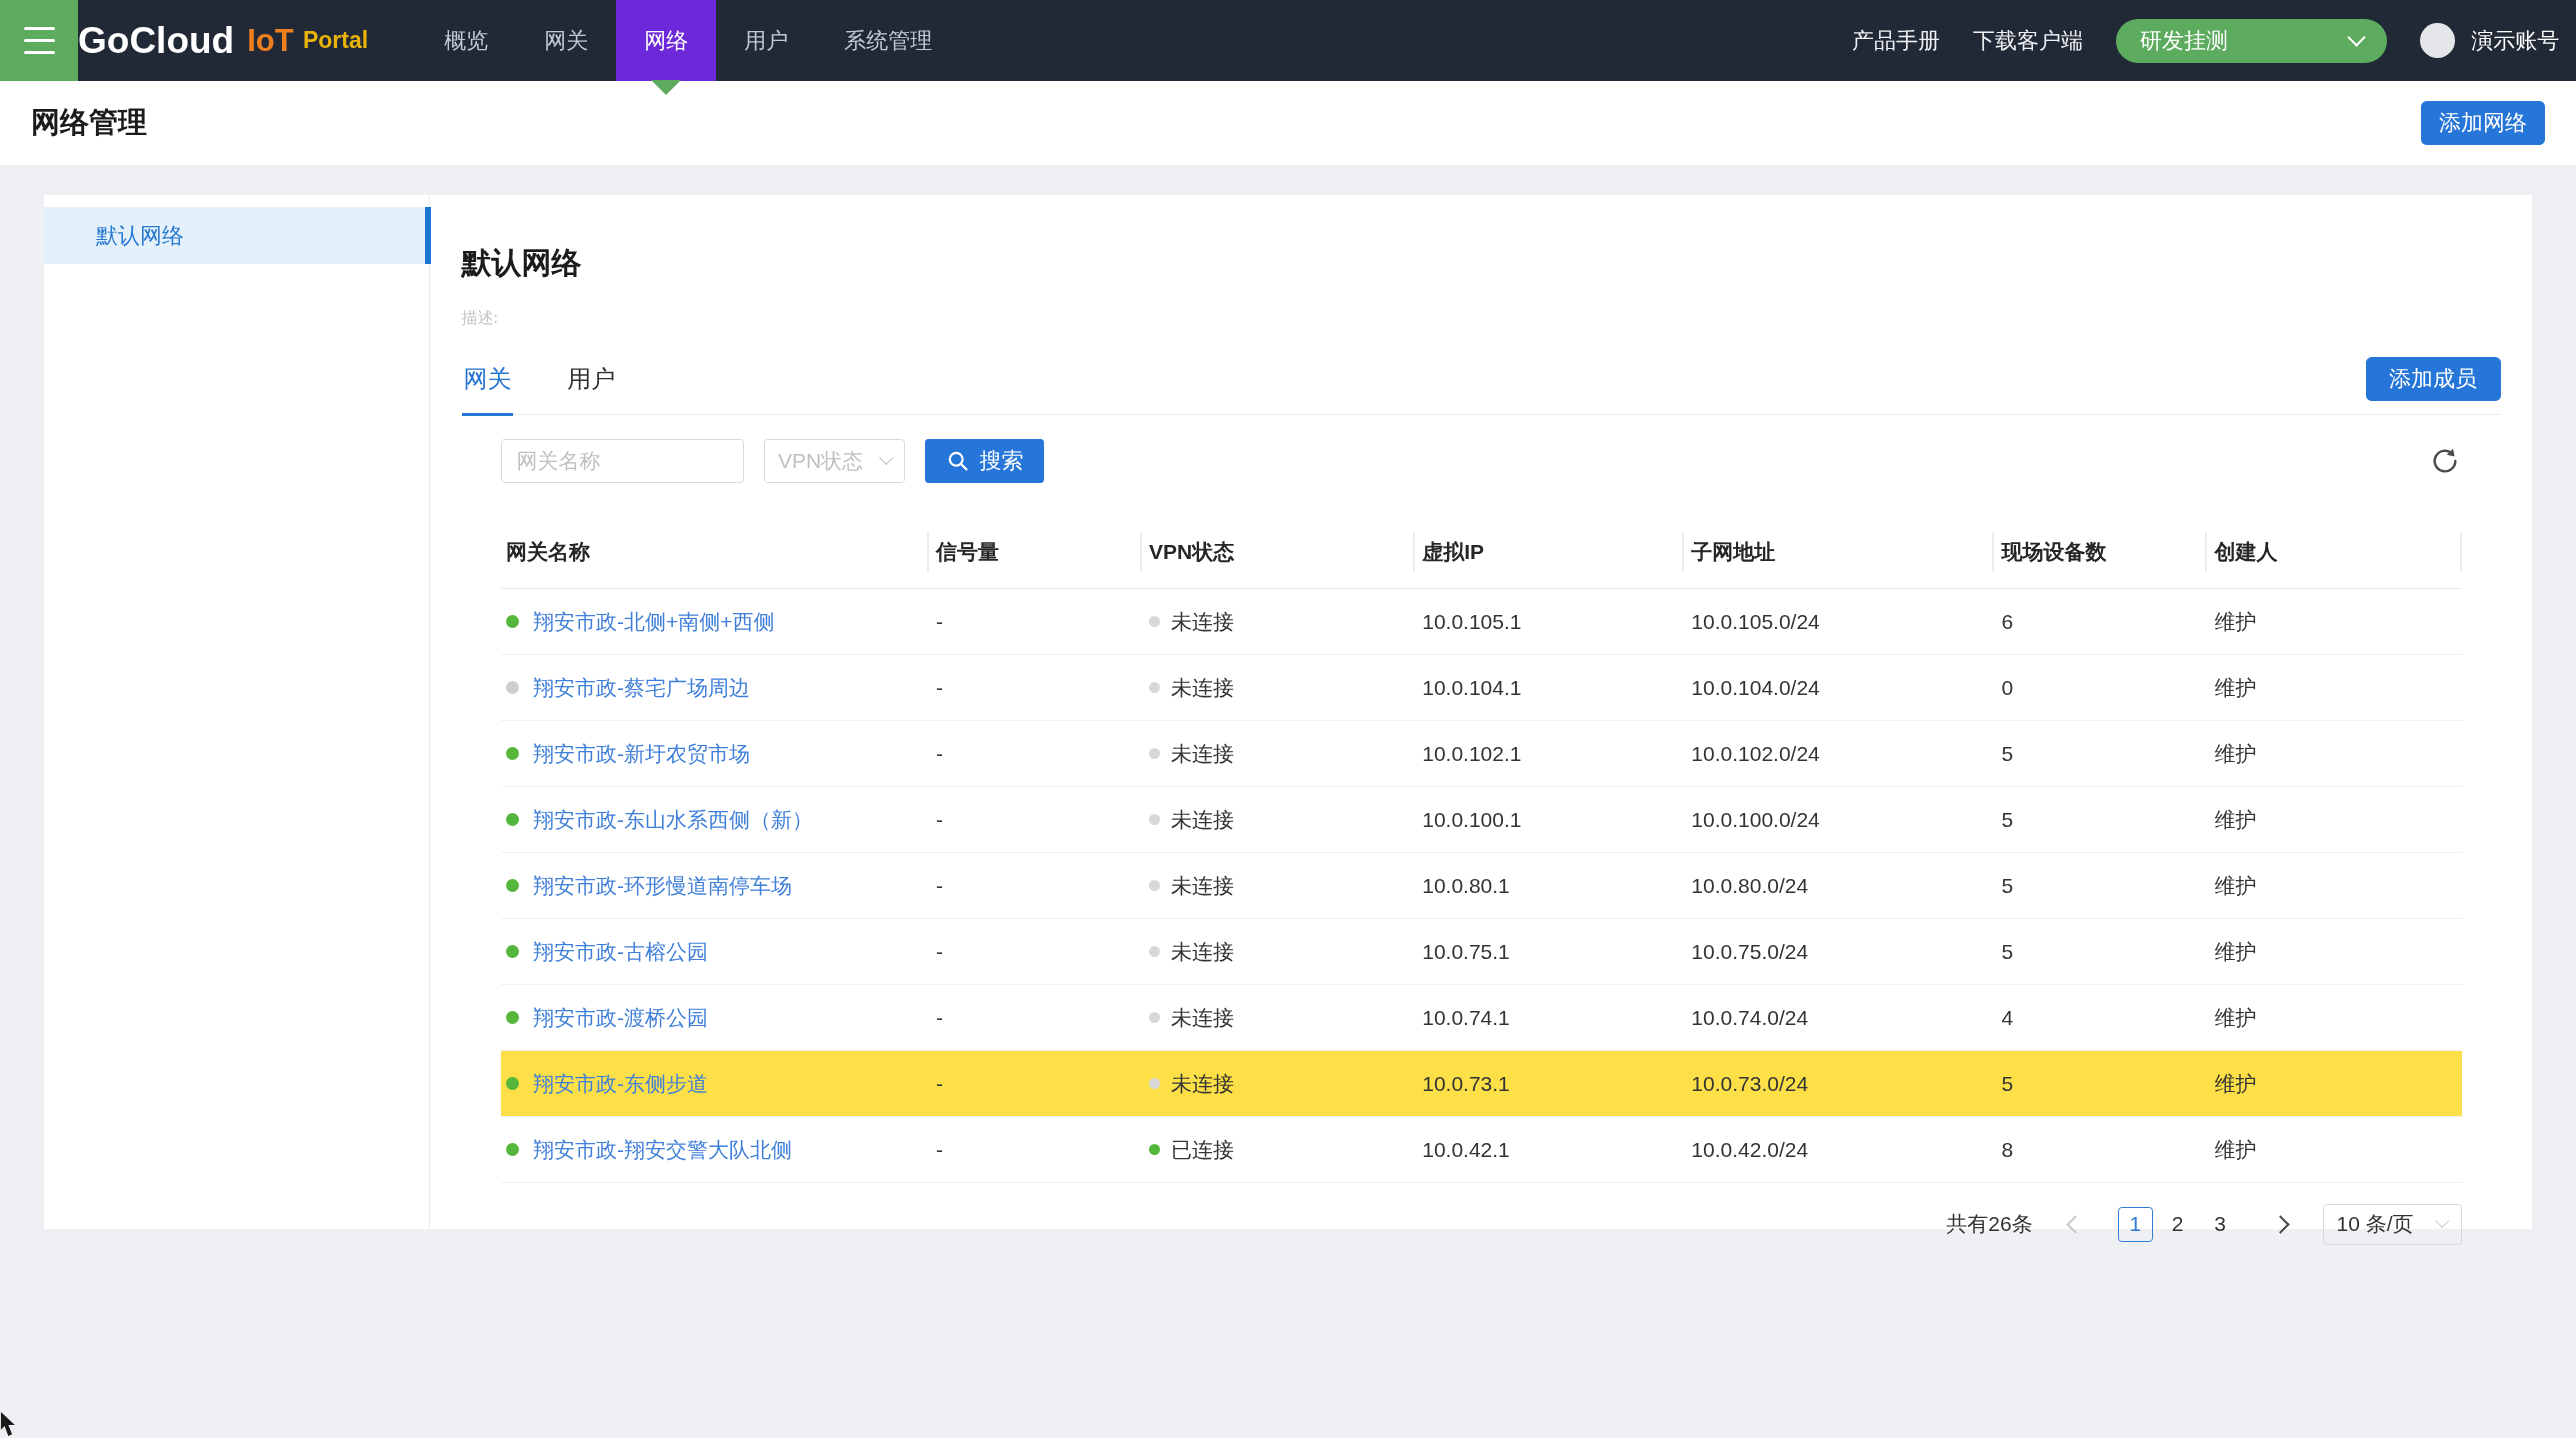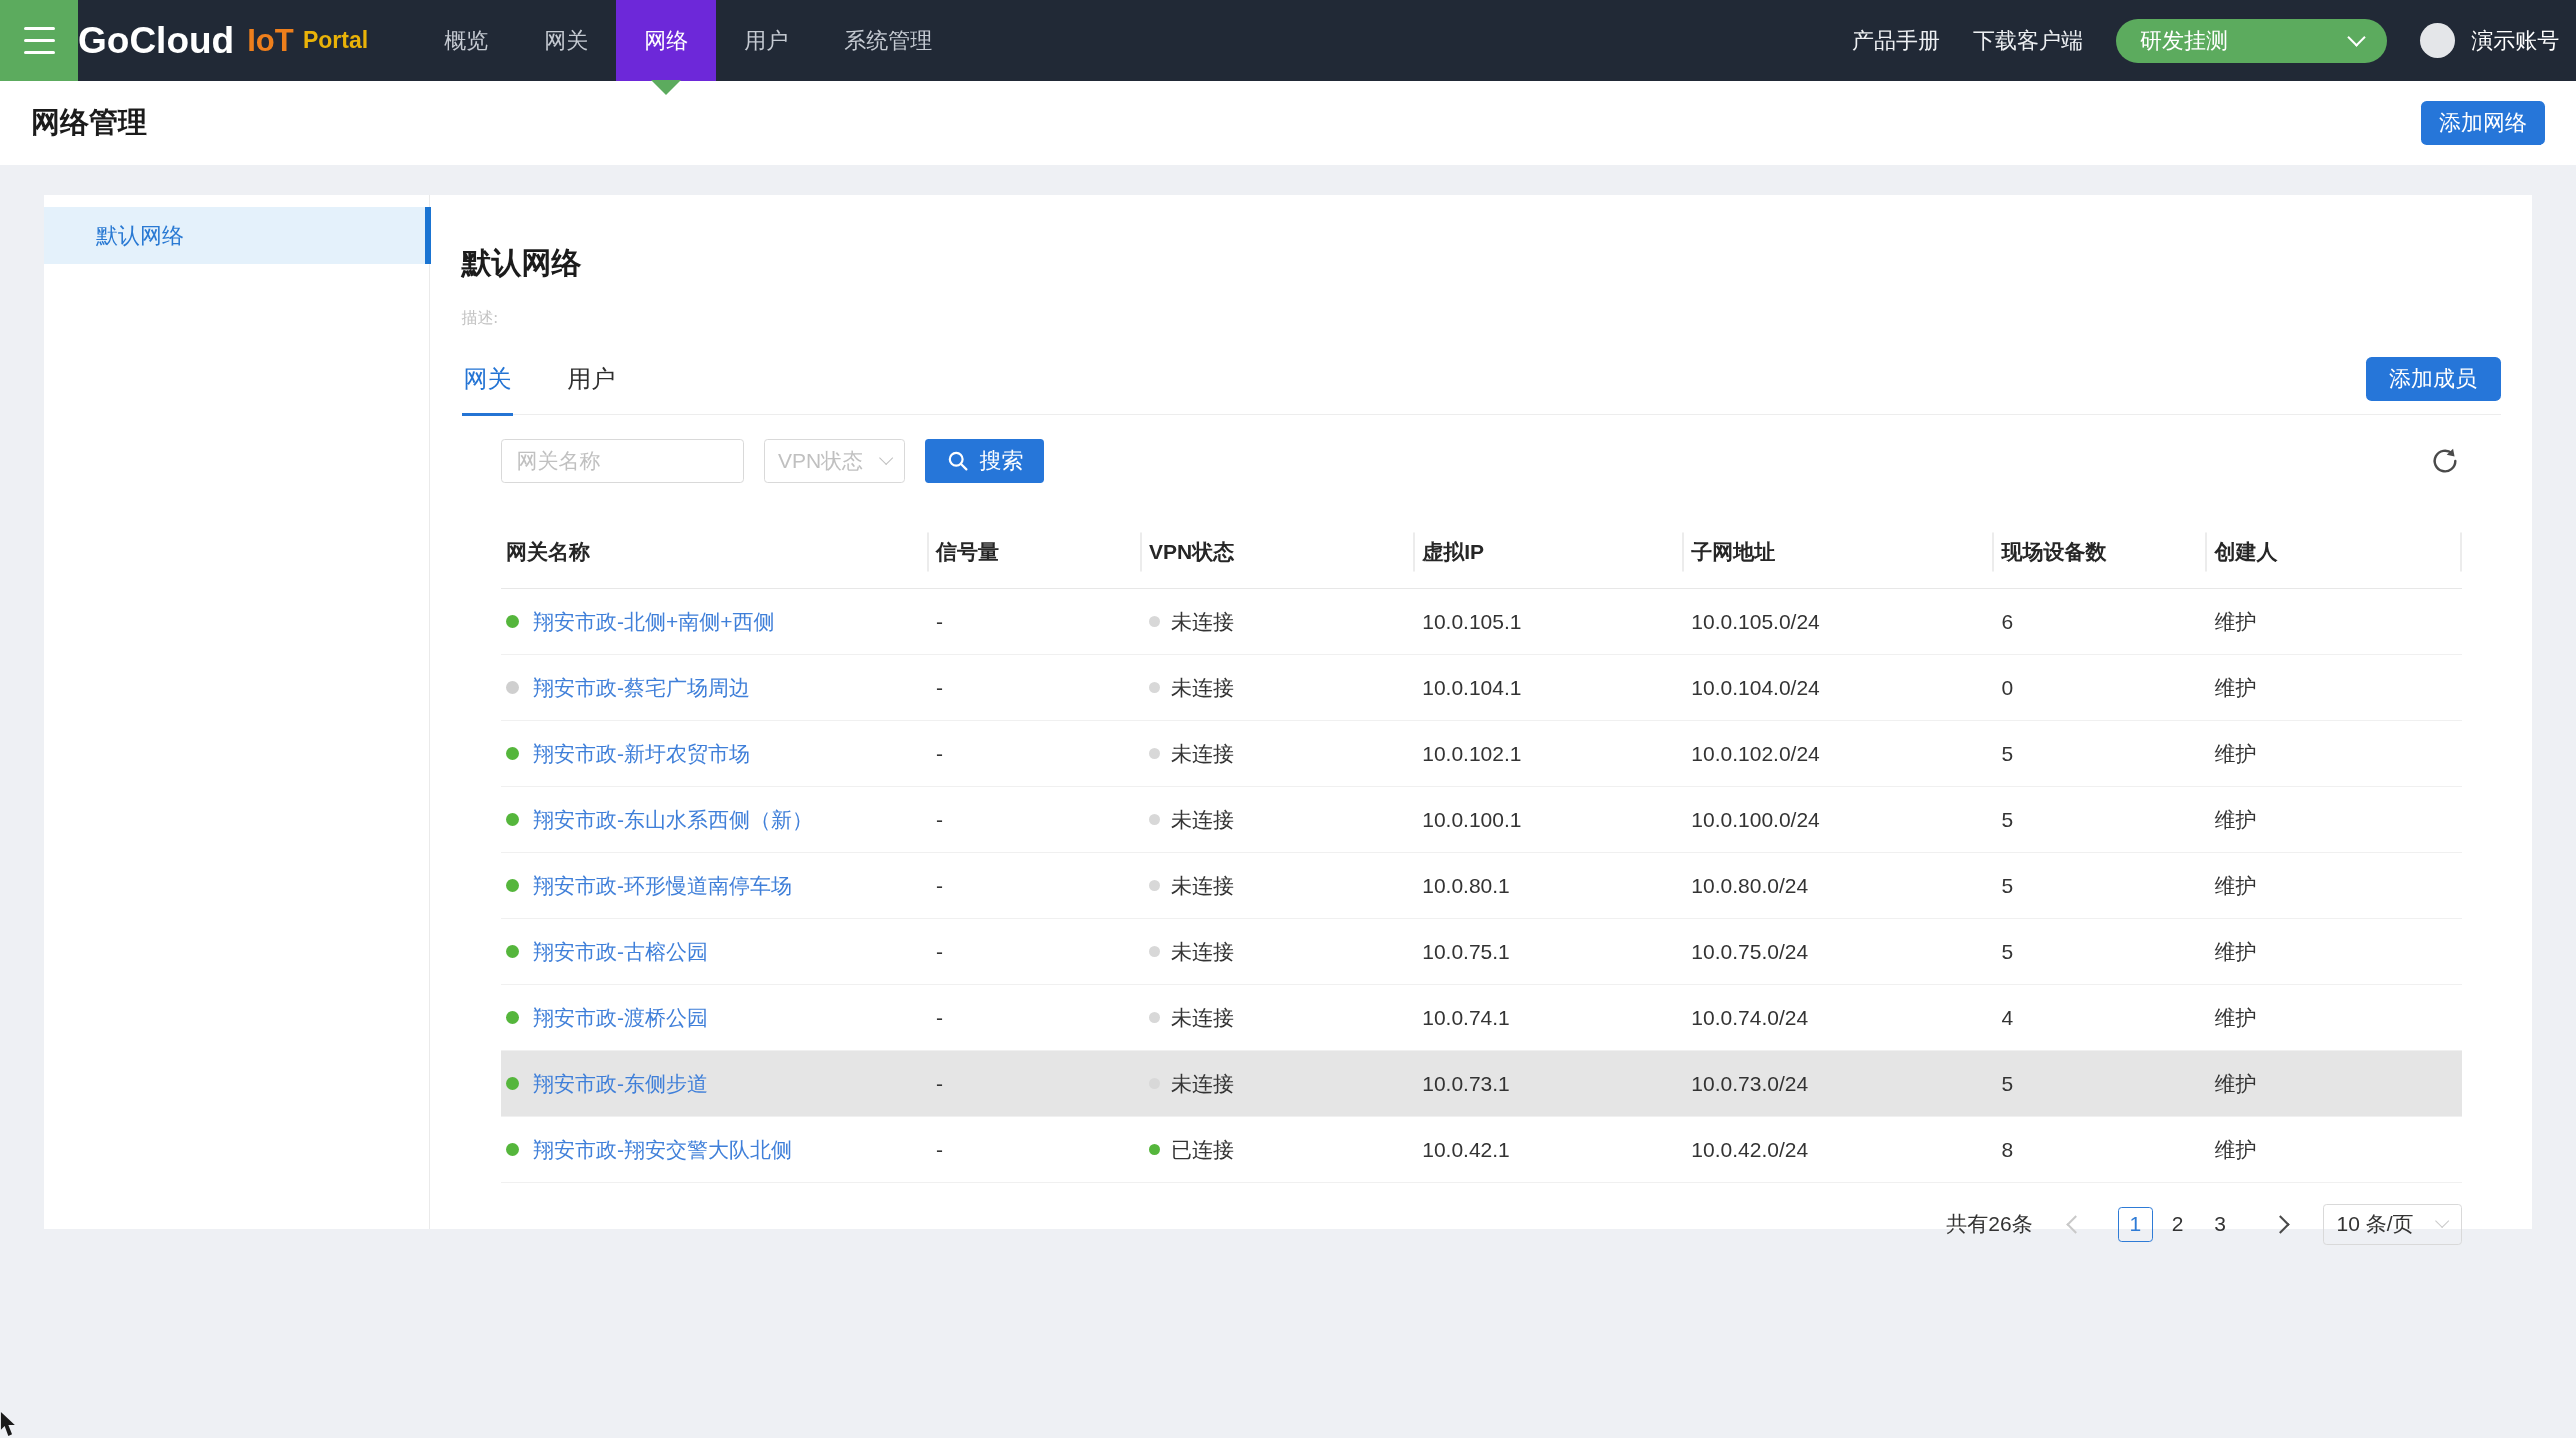--- a/index.html
+++ b/index.html
@@ -45,21 +45,21 @@
   .select .chev{width:9.3px;height:9.3px;border-width:1.9px;color:#c0c0c0;}
   .btn-search{margin-left:20.4px;width:119px;height:44px;border-radius:3.7px;gap:9.3px;}
   .refresh{margin-left:auto;margin-right:1.9px;cursor:pointer;display:flex;}
   table{border-collapse:collapse;table-layout:fixed;width:1961px;margin-top:33px;}
   th{height:72px;text-align:left;font-size:21px;color:#262626;font-weight:bold;border-bottom:1.9px solid #e7e7e7;position:relative;padding:0 0 0 9.3px;white-space:nowrap;}
   th:first-child{padding-left:5.6px;}
   th + th::before{content:'';position:absolute;left:0;top:50%;transform:translateY(-50%);width:1.9px;height:39px;background:#ececec;}
   th:last-child::after{content:'';position:absolute;right:0;top:50%;transform:translateY(-50%);width:1.9px;height:39px;background:#ececec;}
   td{height:65px;font-size:21px;color:#333;border-bottom:1.9px solid #f0f0f0;padding:0 0 0 9.3px;white-space:nowrap;overflow:hidden;}
   td:first-child{padding-left:5.6px;}
-  tr.hl td{background:#e5e5e5;}
+  tr.hl td{background:#fde047;}
   .name-wrap,.vpn-wrap{display:flex;align-items:center;}
   .dot{width:13px;height:13px;border-radius:50%;flex:none;margin-right:14px;}
   .dot.green{background:#55b63c;}
   .dot.gray{background:#cfcfcf;}
   .vdot{width:11px;height:11px;border-radius:50%;flex:none;margin-right:11px;}
   .vdot.green{background:#55b63c;}
   .vdot.gray{background:#d8d8d8;}
   .glink{color:#3f7fd9;text-decoration:none;cursor:pointer;}
   .pagination{display:flex;align-items:center;justify-content:flex-end;margin-top:20.4px;gap:36px;font-size:21px;color:#333;}
   .chev-left{display:inline-block;width:11px;height:11px;border-left:2.8px solid #c9c9c9;border-bottom:2.8px solid #c9c9c9;transform:rotate(45deg);cursor:pointer;}

